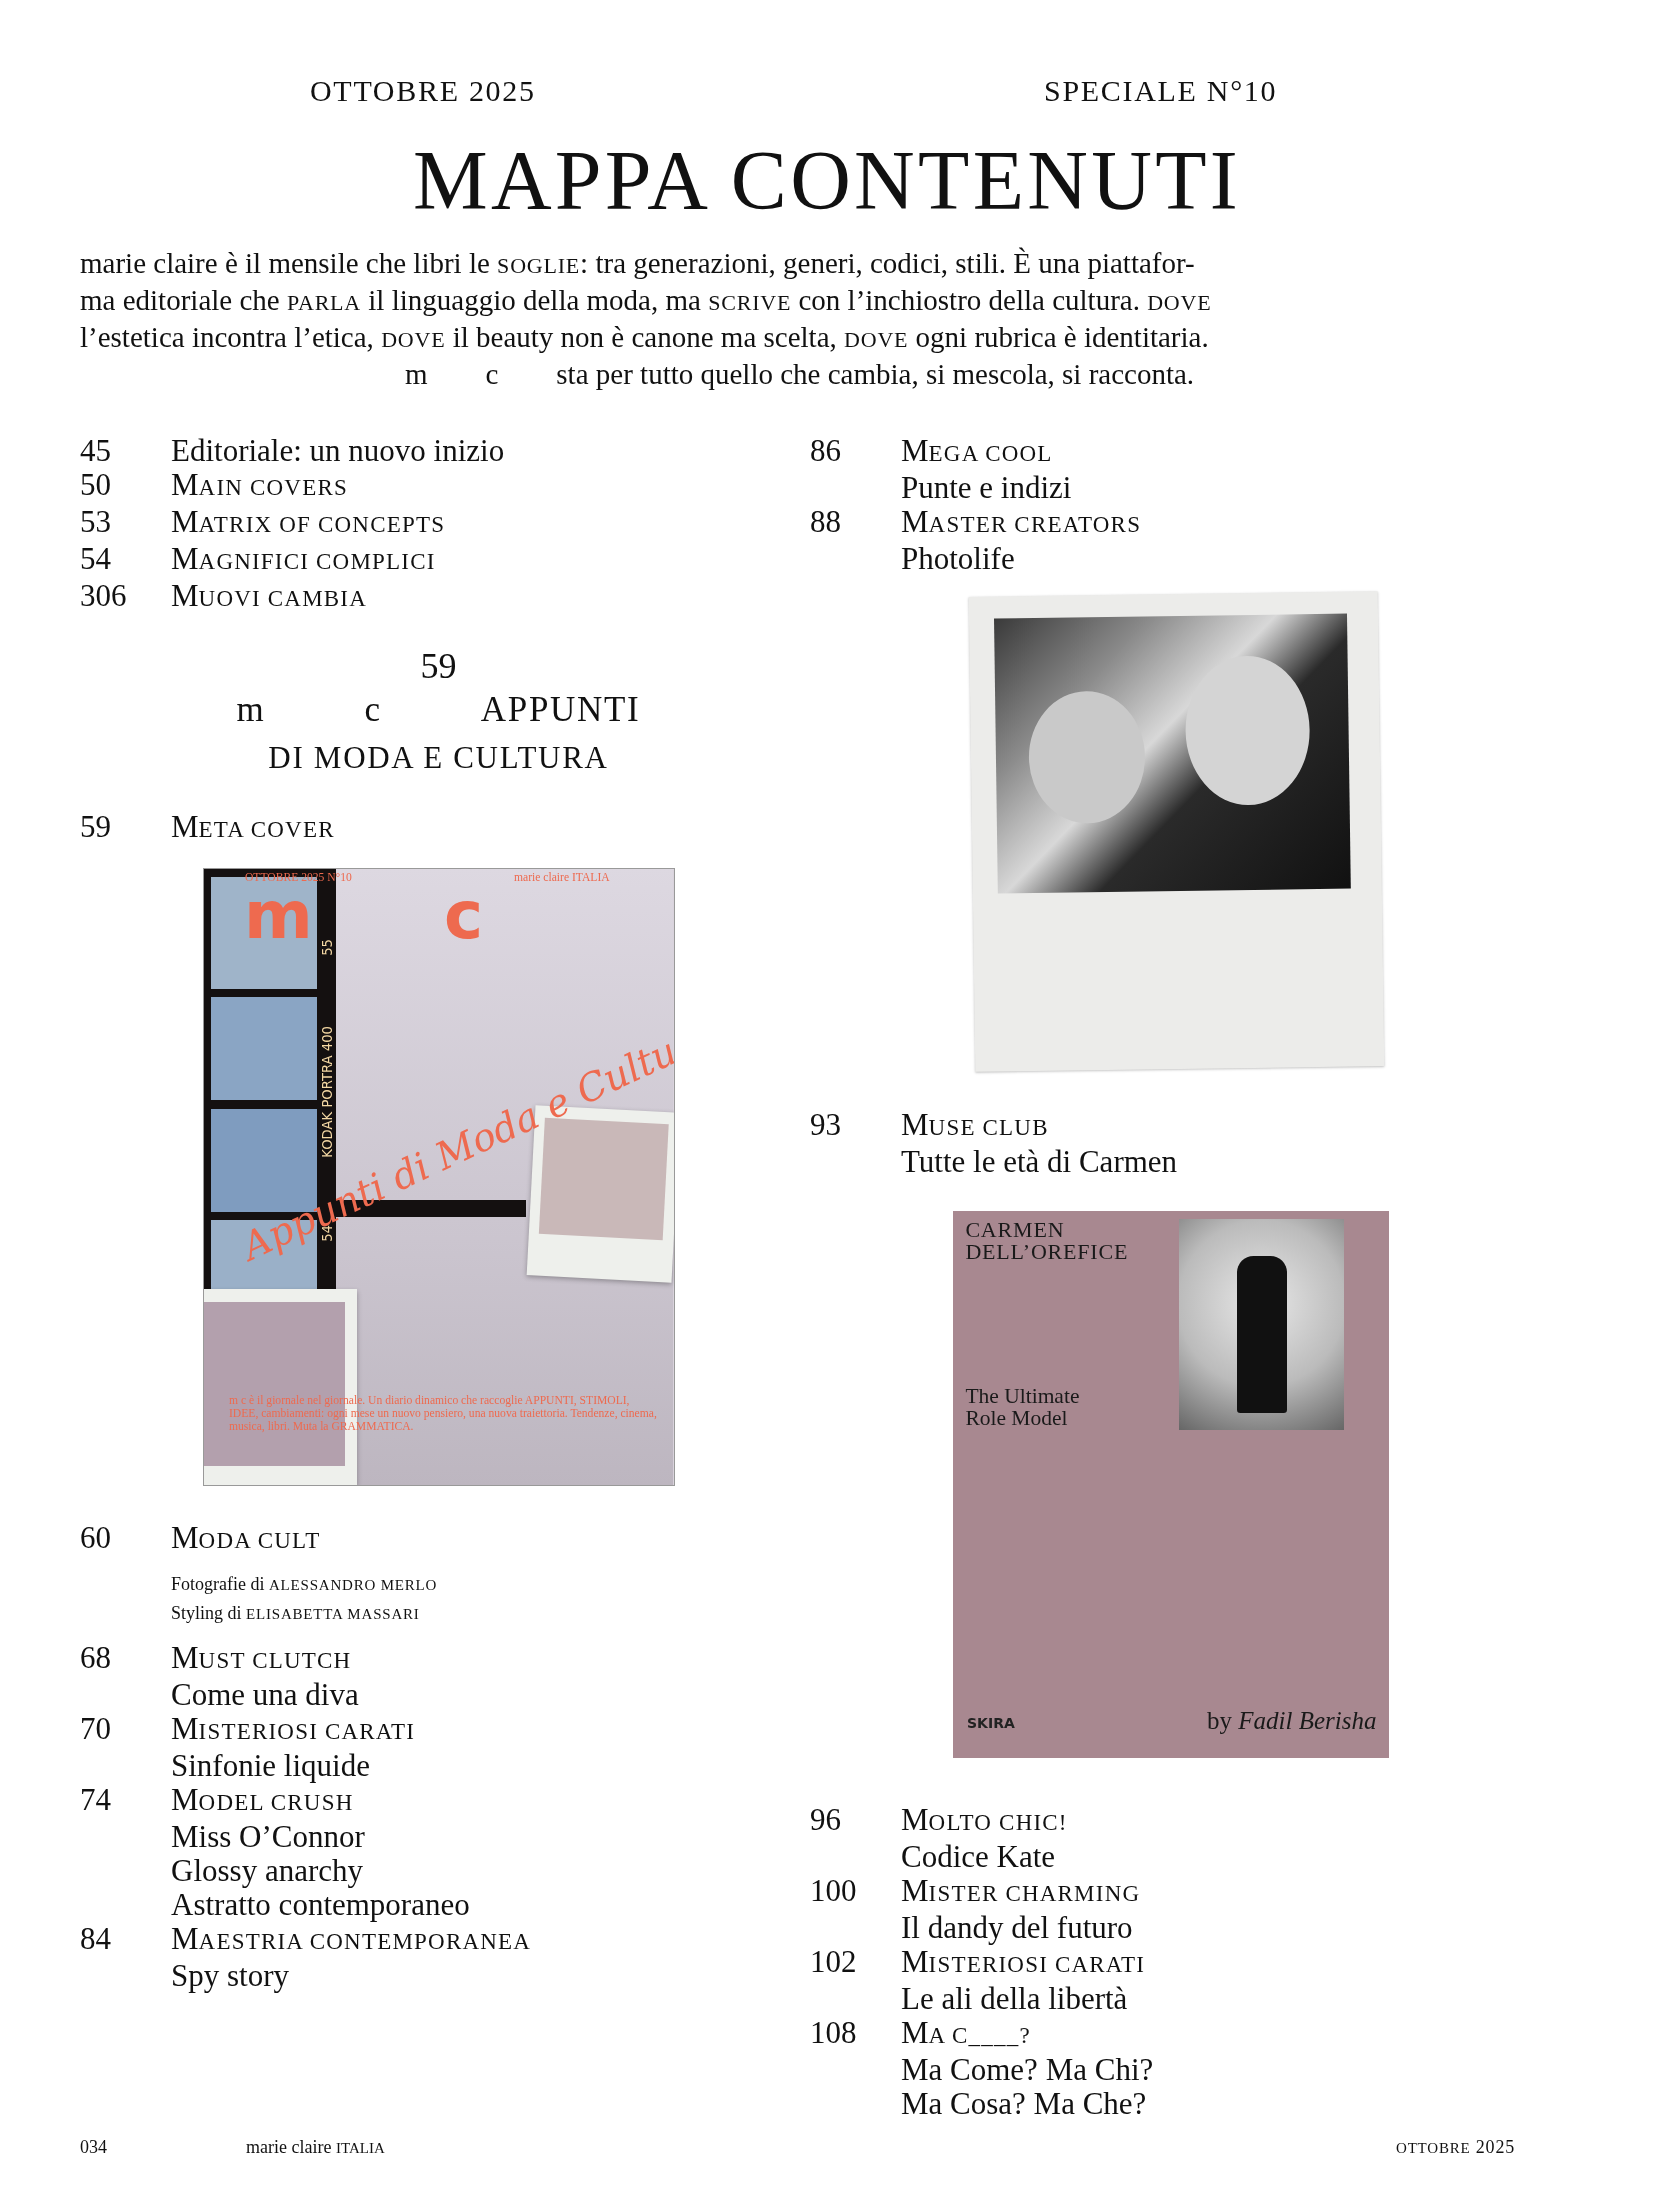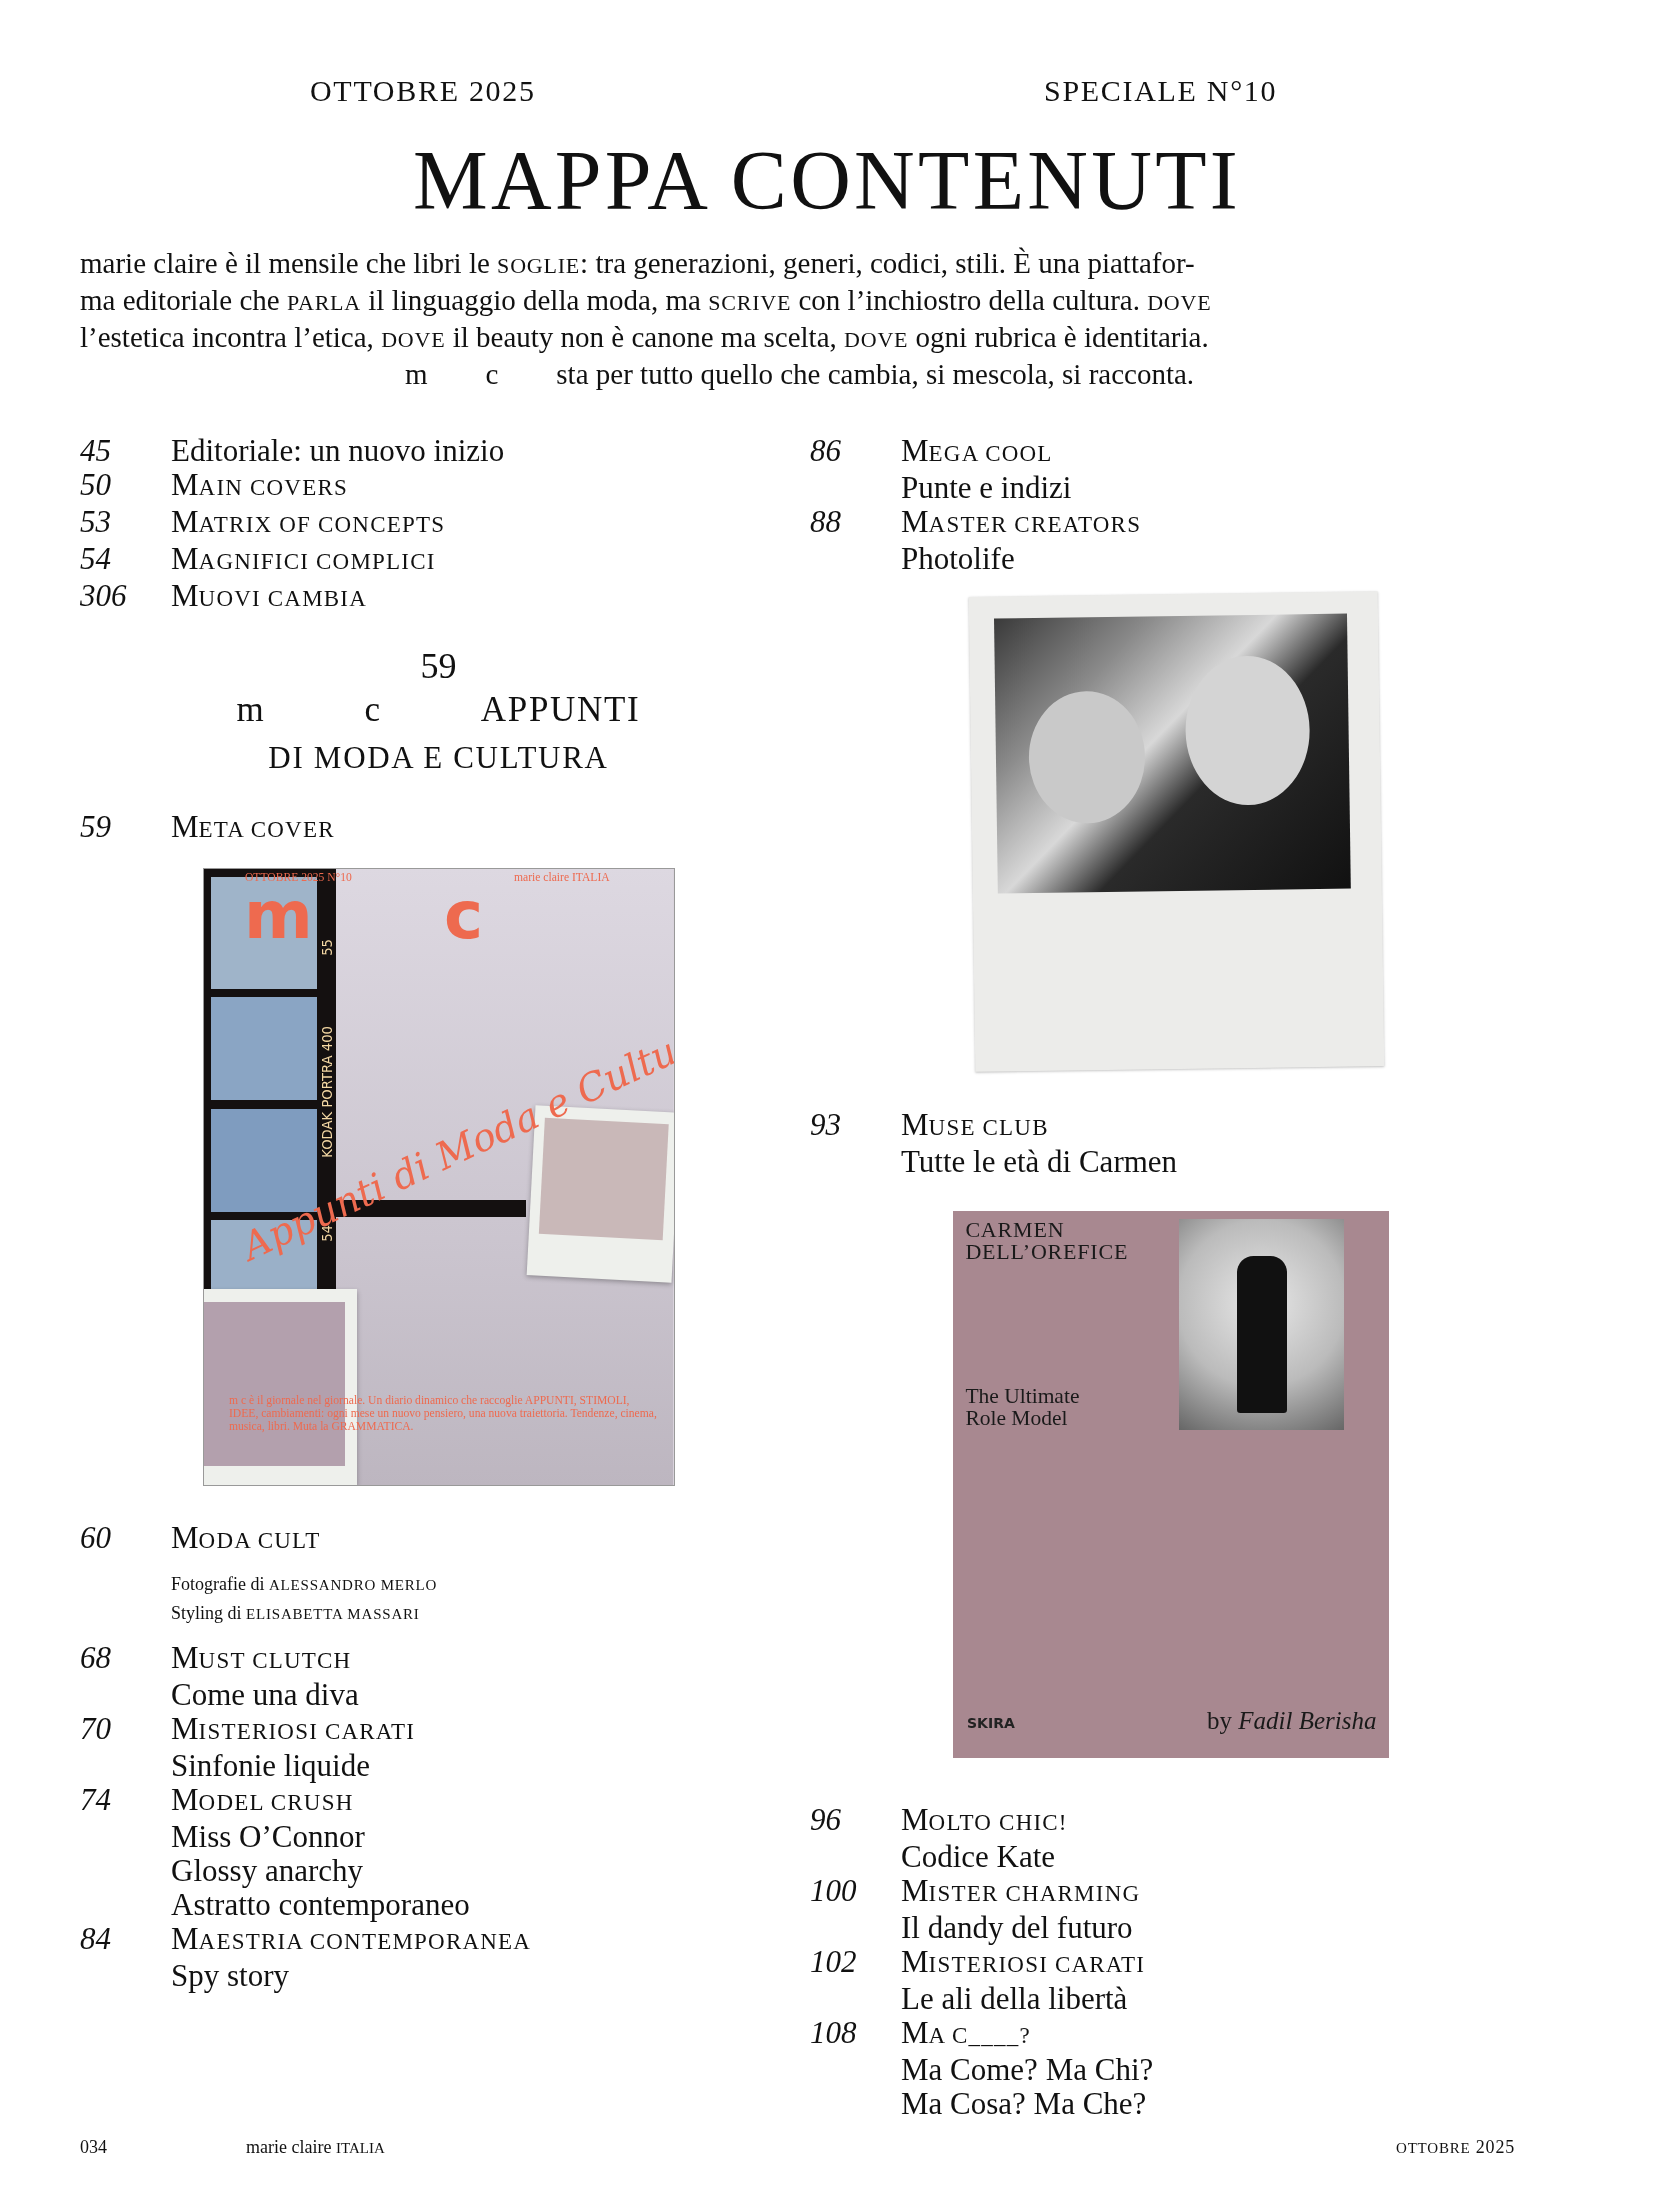--- a/index.html
+++ b/index.html
@@ -13,21 +13,21 @@
   .title { top:132px; left:0; width:1654px; text-align:center; font-size:84px; letter-spacing:3.3px; }
 
   .intro { top:246px; left:80px; width:1439px; font-size:29px; line-height:34px; text-align:justify; }
   .intro p { margin:0; }
   .intro .cap2 { font-size:22px; text-transform:uppercase; letter-spacing:0.8px; }
   .intro .last { text-align:center; }
   .gap { display:inline-block; width:58px; }
 
   .toc { font-size:31px; line-height:34px; }
   .row { display:flex; }
-  .num { width:91px; flex:none;font-style:italic; }
+  .num { width:91px; flex:none; }
   .lbl .c1 { font-size:31px; }
   .lbl .c2 { font-size:23px; text-transform:uppercase; letter-spacing:1.2px; }
 
   .col-left-a { top:434px; left:80px; }
   .col-right-a { top:434px; left:810px; }
 
   .section-head { top:645px; left:149px; width:579px; text-align:center; }
   .section-head .n { font-size:36px; }
   .section-head .l1 { font-size:35px; margin-top:3px; letter-spacing:1.7px; }
   .section-head .l2 { font-size:31px; margin-top:10px; letter-spacing:1.7px; }

